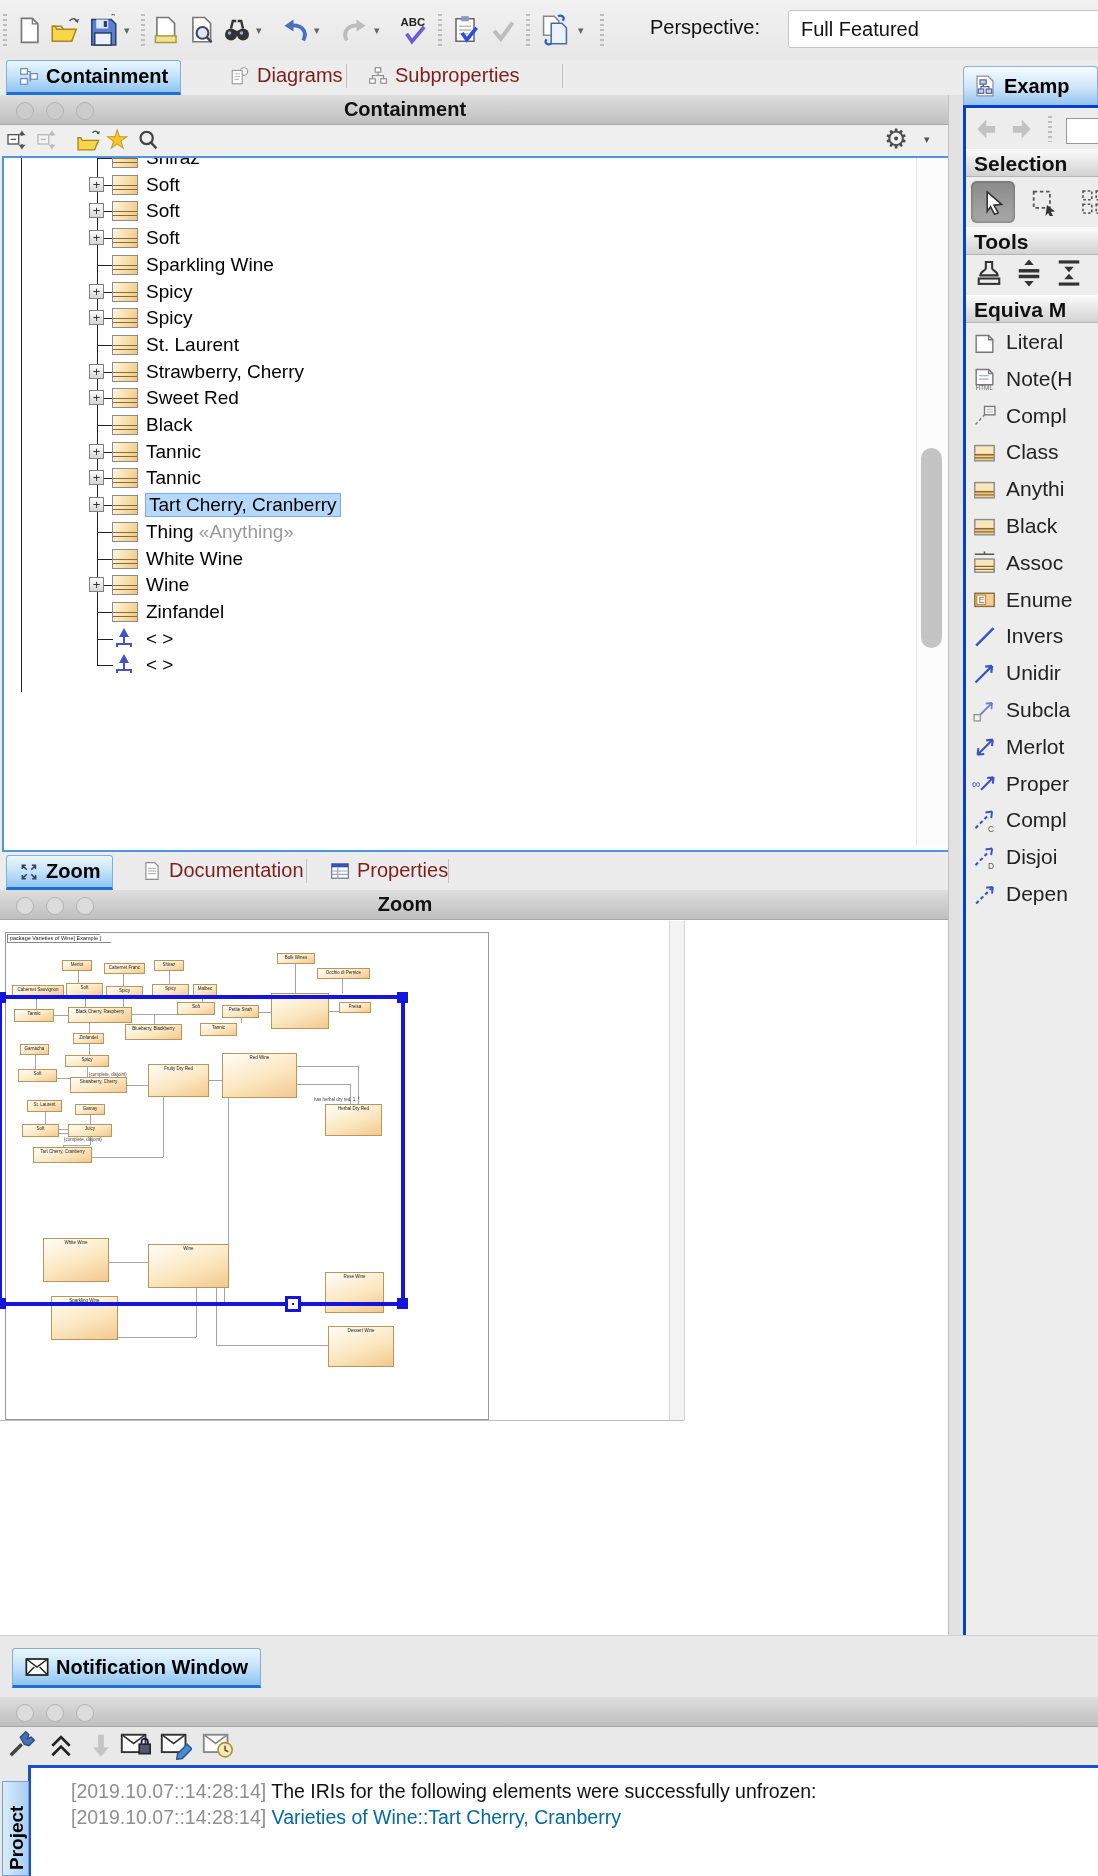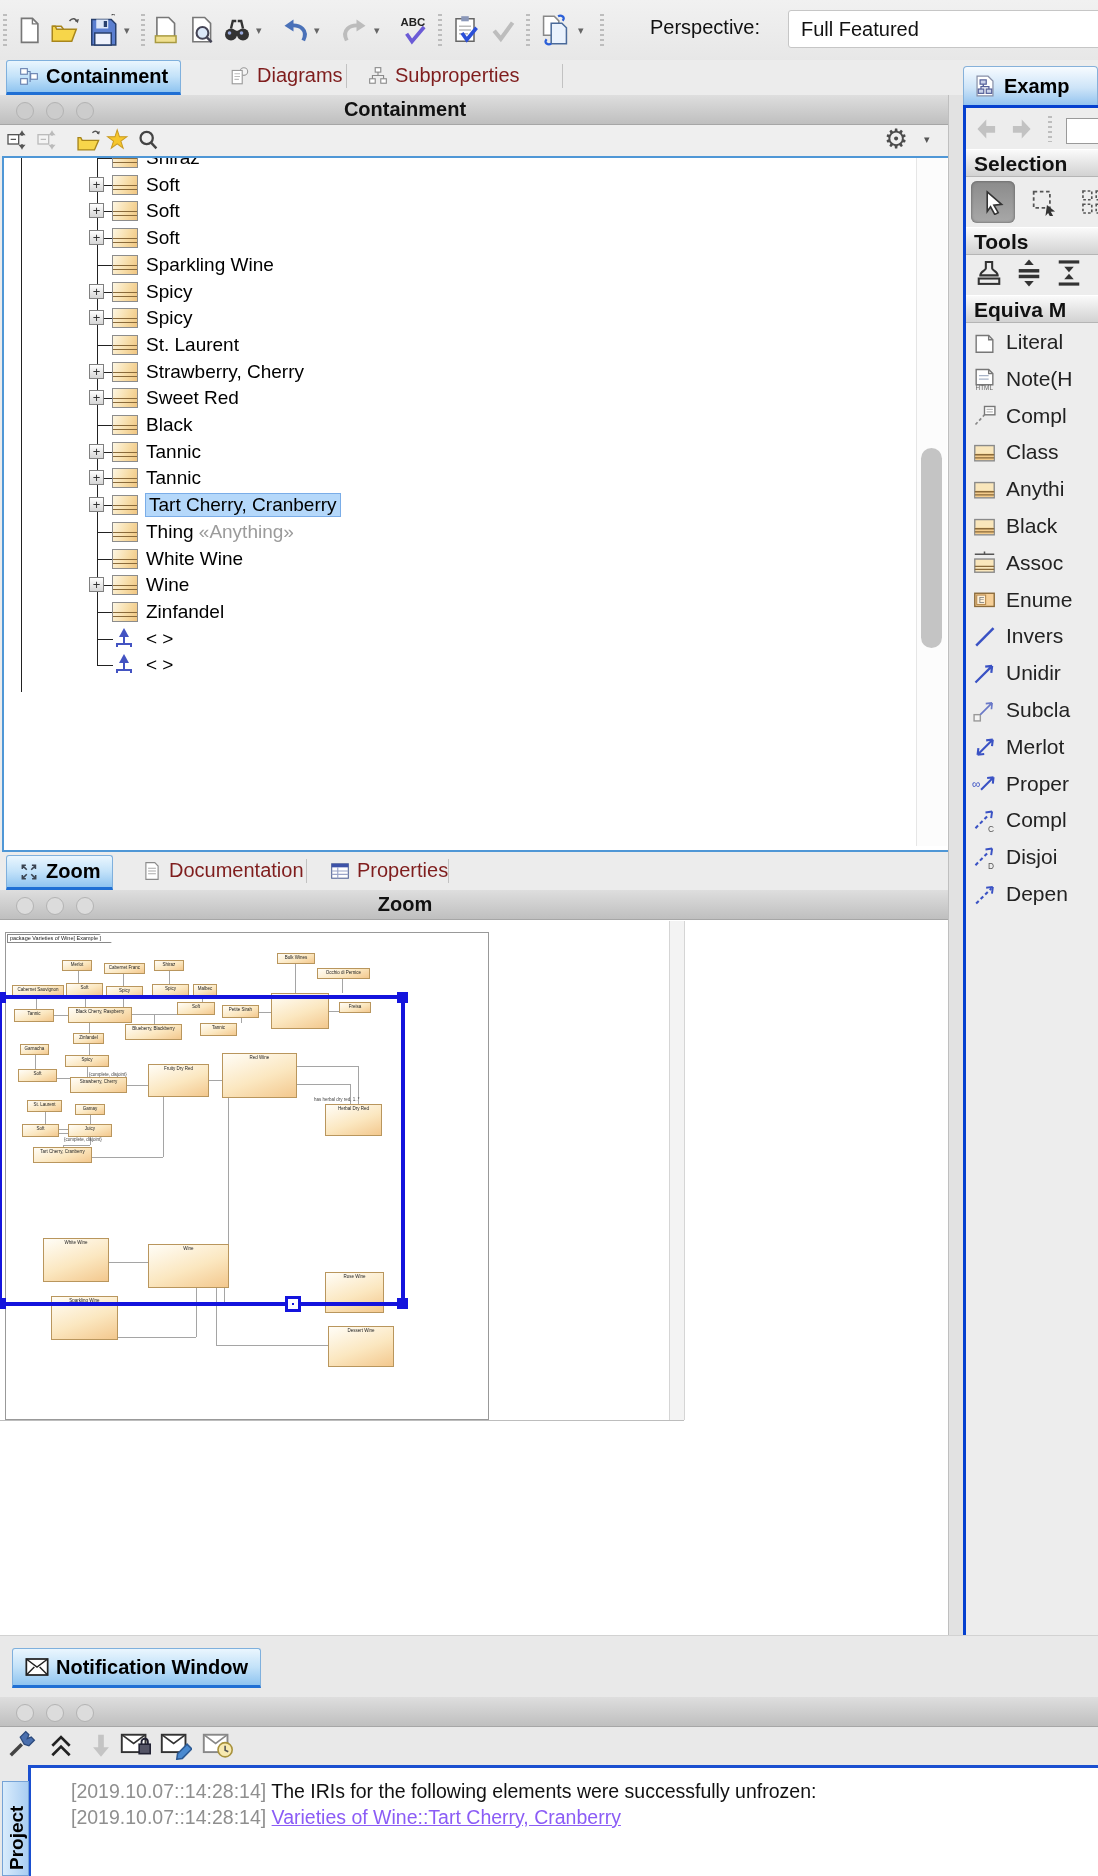--- a/index.html
+++ b/index.html
@@ -77,21 +77,21 @@
   
   #notif{left:0;top:1635px;width:1098px;height:241px;background:#e9e9e9;border-top:1px solid #d2d2d2;}
   #logbox{position:absolute;left:28px;top:1765px;width:1070px;height:111px;background:#fff;
       border-top:3px solid #1a4fd0;border-left:3px solid #1a4fd0;box-sizing:border-box;}
   #projTab{position:absolute;left:2px;top:1781px;width:27px;height:95px;background:linear-gradient(90deg,#d9ecfc,#a9cdf2);
       border:1px solid #76a3d6;box-sizing:border-box;overflow:hidden;}
   #projTab span{position:absolute;left:3px;top:88px;transform:rotate(-90deg);transform-origin:0 0;
       font-size:19px;font-weight:bold;color:#000;white-space:nowrap;}
   .logline{position:absolute;left:40px;font-size:19.5px;white-space:nowrap;}
   .lts{color:#8f8f8f;}
-  .llink{color:#8b5cf6;text-decoration:underline;}
+  .llink{color:#0369a1;}
   .niicon{position:absolute;top:1730px;width:32px;height:32px;}
   svg{display:block;}
 </style>
 </head>
 <body>
 
 <div id="page">
 
   <div id="topbar" class="abs">
     <span class="grip" style="left:3px"></span>

